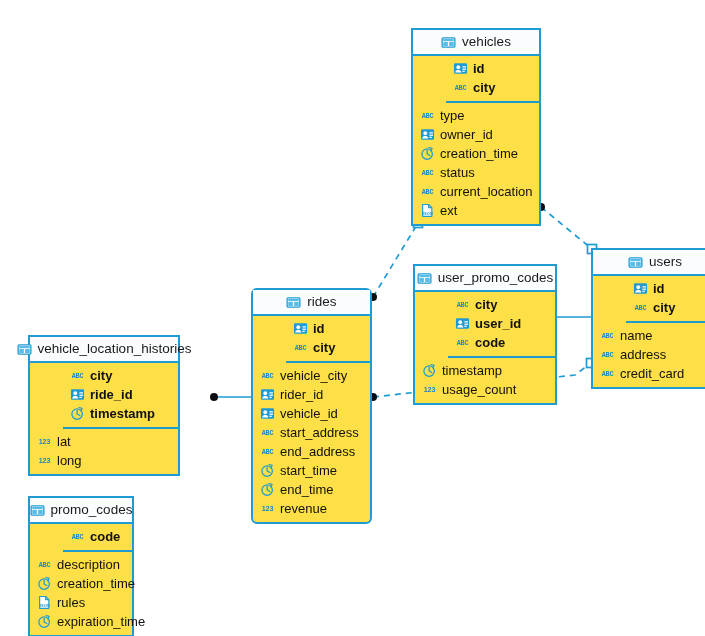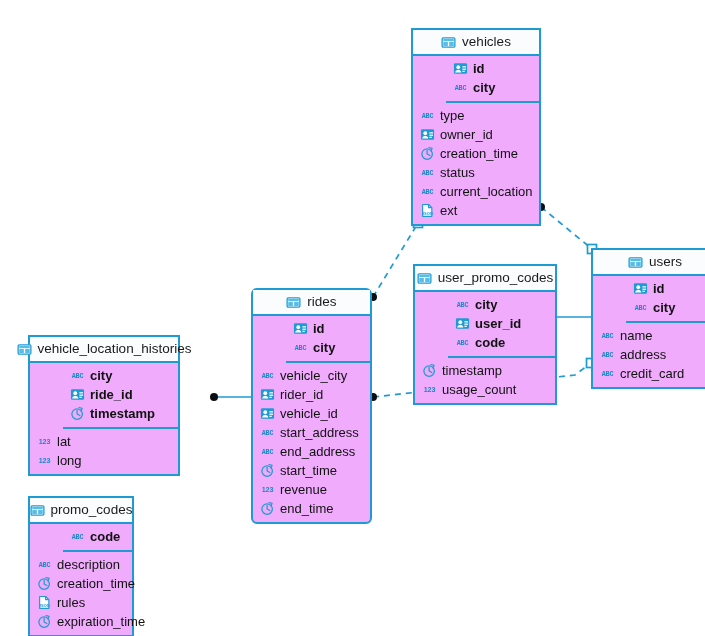--- a/index.html
+++ b/index.html
@@ -29,21 +29,21 @@
     top: 0;
     width: 705px;
     height: 636px;
     pointer-events: none;
     z-index: 1;
   }
 
   .entity {
     position: absolute;
     box-sizing: border-box;
-    background: #f0abfc;
+    background: #fde047;
     border: 2px solid #1f9bd4;
     z-index: 2;
   }
 
   .entity-header {
     box-sizing: border-box;
     height: 26px;
     display: flex;
     align-items: center;
     justify-content: center;
@@ -364,31 +364,31 @@
         <div class="field">
           <svg viewBox="0 0 16 16" class="ficon">
             <circle cx="7.6" cy="8.6" r="5.6" fill="none" stroke="#1f9bd4" stroke-width="1.35"></circle>
             <path d="M7.6 4.6 L7.6 8.6 L10.5 10.2" fill="none" stroke="#1f9bd4" stroke-width="1.35" stroke-linecap="round" stroke-linejoin="round"></path>
             <path d="M9.6 1.6 L12.9 2.6 L11.6 5.3" fill="none" stroke="#1f9bd4" stroke-width="1.3" stroke-linecap="round" stroke-linejoin="round"></path>
           </svg>
           <span class="field-label">start_time</span>
         </div>
         <div class="field">
           <svg viewBox="0 0 16 16" class="ficon">
+            <circle cx="7.6" cy="8.6" r="5.6" fill="none" stroke="#1f9bd4" stroke-width="1.35"></circle>
+            <path d="M7.6 4.6 L7.6 8.6 L10.5 10.2" fill="none" stroke="#1f9bd4" stroke-width="1.35" stroke-linecap="round" stroke-linejoin="round"></path>
+            <path d="M9.6 1.6 L12.9 2.6 L11.6 5.3" fill="none" stroke="#1f9bd4" stroke-width="1.3" stroke-linecap="round" stroke-linejoin="round"></path>
+          </svg>
+          <span class="field-label">end_time</span>
+        </div>
+        <div class="field">
+          <svg viewBox="0 0 16 16" class="ficon">
             <text x="8" y="11" text-anchor="middle" font-size="7.6" font-family="&quot;Liberation Sans&quot;, sans-serif" font-weight="bold" fill="#1a87c9" letter-spacing="-0.2">123</text>
           </svg>
           <span class="field-label">revenue</span>
-        </div>
-        <div class="field">
-          <svg viewBox="0 0 16 16" class="ficon">
-            <circle cx="7.6" cy="8.6" r="5.6" fill="none" stroke="#1f9bd4" stroke-width="1.35"></circle>
-            <path d="M7.6 4.6 L7.6 8.6 L10.5 10.2" fill="none" stroke="#1f9bd4" stroke-width="1.35" stroke-linecap="round" stroke-linejoin="round"></path>
-            <path d="M9.6 1.6 L12.9 2.6 L11.6 5.3" fill="none" stroke="#1f9bd4" stroke-width="1.3" stroke-linecap="round" stroke-linejoin="round"></path>
-          </svg>
-          <span class="field-label">end_time</span>
         </div>
       </div>
     </div>
     <div class="entity" style="left: 28px; top: 335px; width: 152px;">
       <div class="entity-header">
         <svg viewBox="0 0 16 16" class="ficon">
           <rect x="1.2" y="3" width="13.6" height="10" rx="1.2" fill="#ffffff" stroke="#1f9bd4" stroke-width="1.4"></rect>
           <rect x="2.4" y="4.2" width="11.2" height="2.3" fill="#55bde8"></rect>
           <rect x="2.4" y="7.3" width="4.9" height="4.5" fill="#55bde8"></rect>
           <rect x="8.7" y="7.3" width="4.9" height="4.5" fill="#55bde8"></rect>

